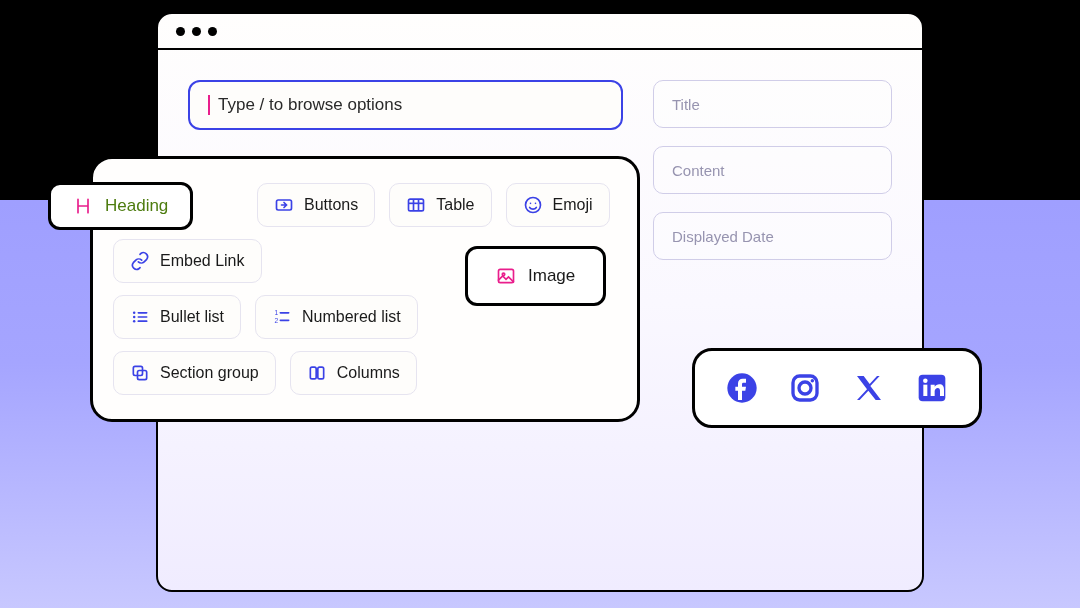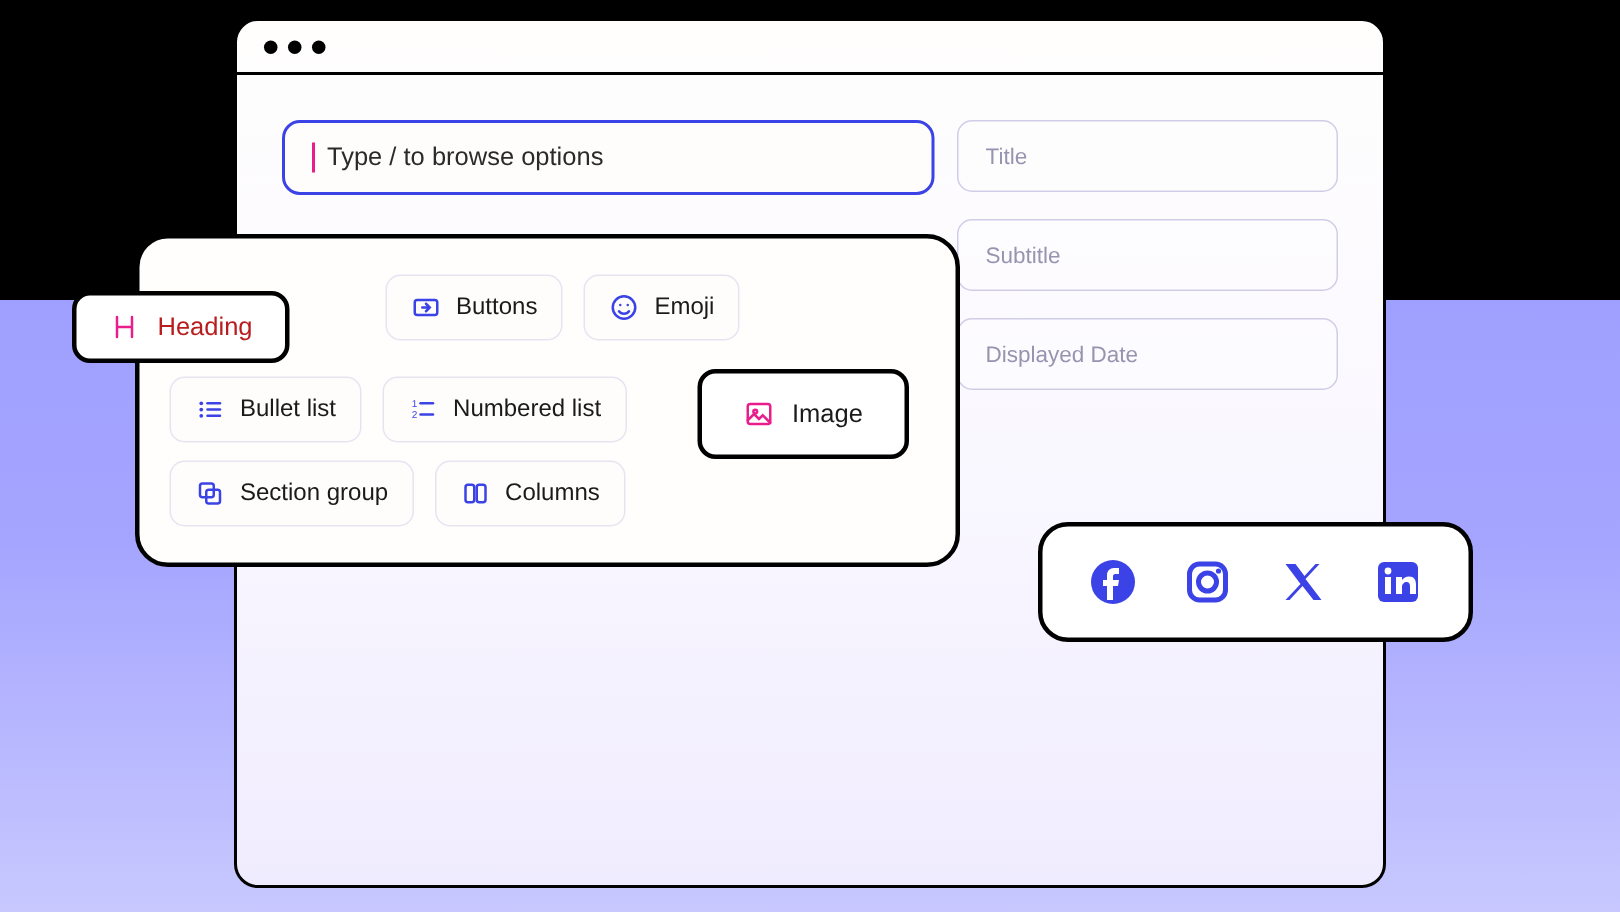--- a/index.html
+++ b/index.html
@@ -44,21 +44,21 @@
     }
     .dot {
       width: 9px;
       height: 9px;
       border-radius: 50%;
       background: #000;
     }
     .browser-body {
       display: flex;
       padding: 30px;
-      gap: 15px;
+      gap: 30px;
       justify-content: center;
     }
     .left-col {
       flex: 0 0 435px;
     }
     .right-col {
       flex: 1;
       display: flex;
       flex-direction: column;
       gap: 18px;
@@ -141,24 +141,23 @@
       left: 48px;
       height: 48px;
       padding: 0 22px;
       background: #fff;
       border: 3px solid #000;
       border-radius: 12px;
       display: inline-flex;
       align-items: center;
       gap: 12px;
       font-size: 17px;
-      color: #b91c1c;
+      color: #4d7c0f;
       cursor: pointer;
       z-index: 10;
-      margin-top: 12px;
     }
     .heading-chip svg { width: 20px; height: 20px; }
     .image-chip {
       position: absolute;
       top: 246px;
       left: 465px;
       height: 60px;
       padding: 0 28px;
       background: #fff;
       border: 3px solid #000;
@@ -217,21 +216,21 @@
       <div class="search-bar">
         <div class="cursor"></div>
         <span class="search-placeholder">Type / to browse options</span>
       </div>
     </div>
     <div class="right-col">
       <div class="meta-field">
           <span>Title</span>
         </div>
       <div class="meta-field">
-          <span>Subtitle</span>
+          <span>Content</span>
         </div>
       <div class="meta-field">
           <span>Displayed Date</span>
         </div>
     </div>
   </div>
 </div>
 
 <div class="options-panel">
   <div class="option-row">
@@ -241,31 +240,51 @@
         <svg viewBox="0 0 24 24">
             <rect x="3" y="6" width="18" height="12" rx="2" class="blue"></rect>
             <path d="M9 12l3 3 3-3M12 9v6" class="blue" stroke-linecap="round" transform="rotate(-90 12 12)"></path>
           </svg>
       </span>
       <span>Buttons</span>
     </div>
     <div class="option-item">
       <span class="option-icon">
         <svg viewBox="0 0 24 24">
+            <rect x="3" y="5" width="18" height="14" rx="2" class="blue"></rect>
+            <line x1="3" y1="10" x2="21" y2="10" class="blue"></line>
+            <line x1="9" y1="5" x2="9" y2="19" class="blue"></line>
+            <line x1="15" y1="5" x2="15" y2="19" class="blue"></line>
+          </svg>
+      </span>
+      <span>Table</span>
+    </div>
+    <div class="option-item">
+      <span class="option-icon">
+        <svg viewBox="0 0 24 24">
             <circle cx="12" cy="12" r="9" class="blue"></circle>
             <circle cx="9" cy="10" r="1" class="blue-fill"></circle>
             <circle cx="15" cy="10" r="1" class="blue-fill"></circle>
             <path d="M8 15c1 1.5 2.5 2 4 2s3-.5 4-2" class="blue" stroke-linecap="round"></path>
           </svg>
       </span>
       <span>Emoji</span>
     </div>
   </div>
 
   <div class="option-row">
+    <div class="option-item">
+      <span class="option-icon">
+        <svg viewBox="0 0 24 24">
+            <path d="M10 13a5 5 0 007 0l3-3a5 5 0 00-7-7l-1 1" class="blue" stroke-linecap="round"></path>
+            <path d="M14 11a5 5 0 00-7 0l-3 3a5 5 0 007 7l1-1" class="blue" stroke-linecap="round"></path>
+          </svg>
+      </span>
+      <span>Embed Link</span>
+    </div>
   </div>
 
   <div class="option-row">
     <div class="option-item">
       <span class="option-icon">
         <svg viewBox="0 0 24 24">
             <circle cx="5" cy="7" r="1.5" class="blue-fill"></circle>
             <circle cx="5" cy="12" r="1.5" class="blue-fill"></circle>
             <circle cx="5" cy="17" r="1.5" class="blue-fill"></circle>
             <line x1="10" y1="7" x2="20" y2="7" class="blue" stroke-linecap="round"></line>

